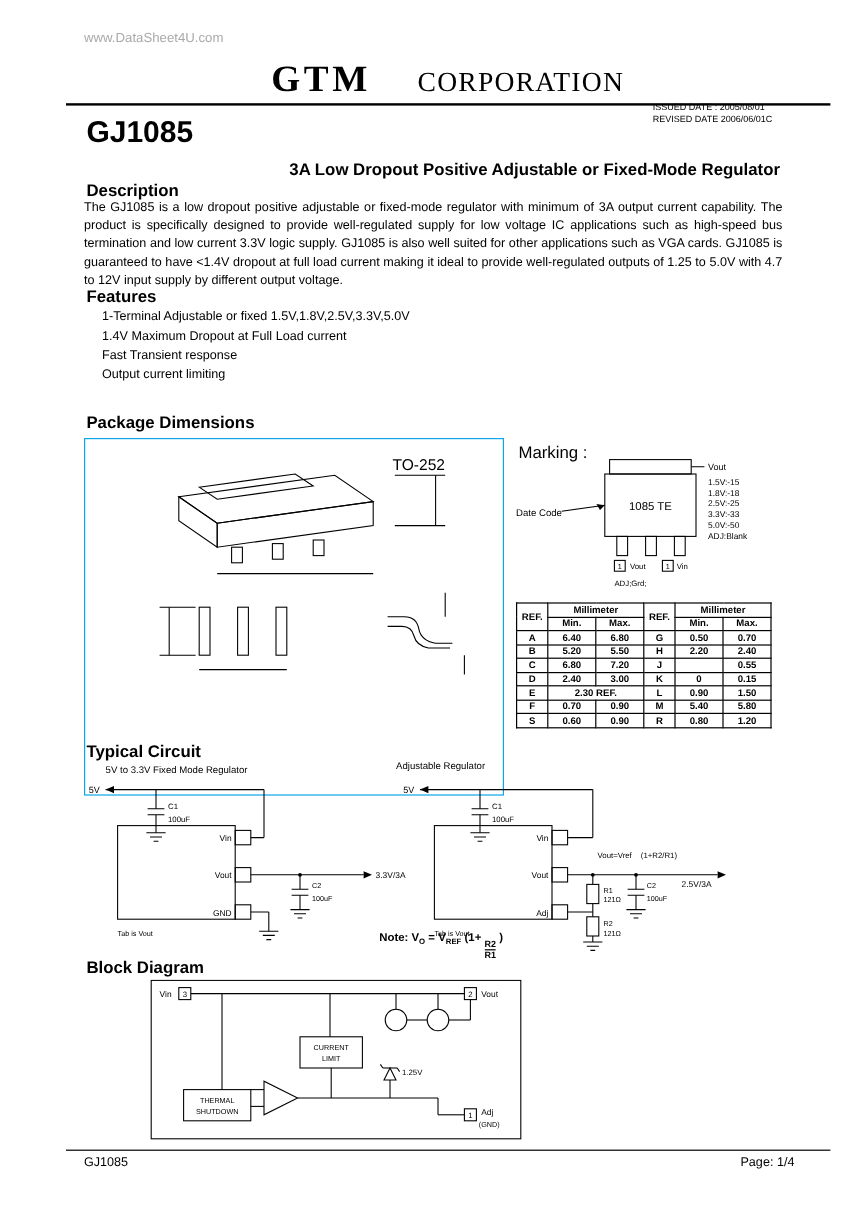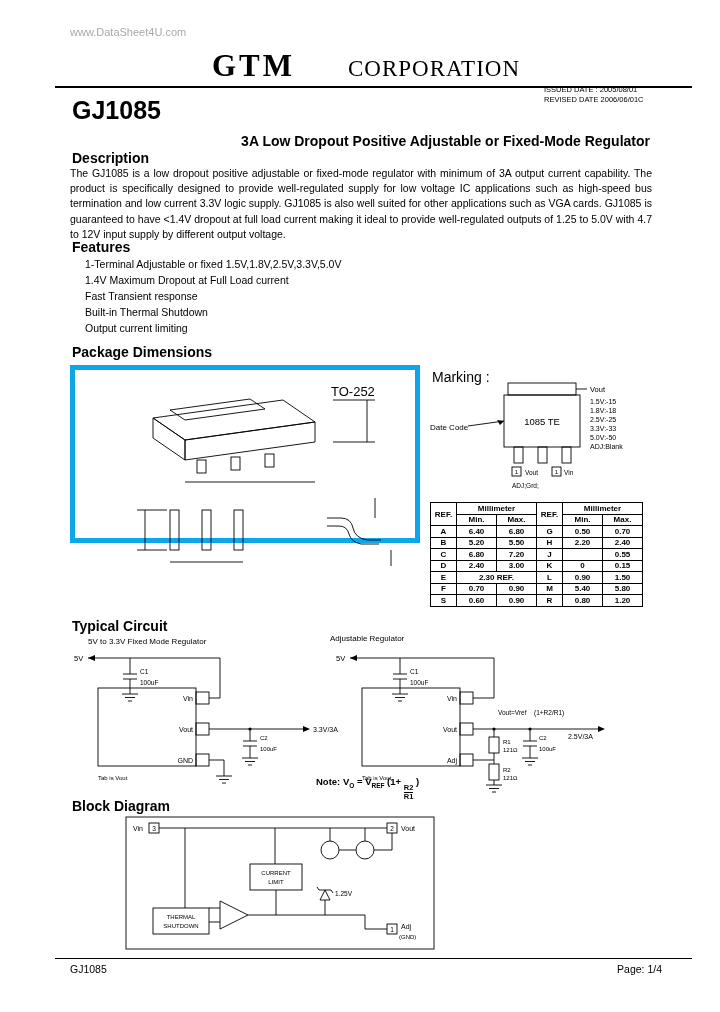--- a/index.html
+++ b/index.html
@@ -2,33 +2,33 @@
 <html><head>
 <meta charset="utf-8">
 <style>
   *{box-sizing:border-box;}
   body{margin:0;background:#e8e8e8;}
   .page{position:relative;width:720px;height:1012px;background:#fff;margin:0 auto;
         font-family:"Liberation Sans",sans-serif;color:#000;overflow:hidden;}
   .abs{position:absolute;}
   .sec-h{position:absolute;font-weight:bold;font-size:14px;}
   .watermark{position:absolute;left:36px;top:26px;font-size:11px;color:#a9a9a9;margin-left:34px;}
-  .logo{position:absolute;left:212px;top:48px;font-family:"Liberation Serif",serif;
+  .logo{position:absolute;left:226px;top:48px;font-family:"Liberation Serif",serif;
         font-size:31px;font-weight:bold;letter-spacing:3px;}
   .company{position:absolute;left:348px;top:56px;font-family:"Liberation Serif",serif;
         font-size:23px;letter-spacing:1px;}
   .dates{position:absolute;left:544px;top:57px;font-size:7.5px;line-height:10px;margin-top:28px;}
   .hr-top{position:absolute;left:55px;top:86px;width:637px;border-top:2px solid #000;}
   .title{position:absolute;left:72px;top:96px;font-size:25px;font-weight:bold;}
   .subtitle{position:absolute;left:70px;top:133px;width:580px;text-align:right;
         font-size:14px;font-weight:bold;}
   .body-text{position:absolute;left:70px;top:166px;width:582px;font-size:10.5px;
         line-height:15.2px;text-align:justify;}
   .features{position:absolute;left:85px;top:256px;font-size:10.5px;line-height:16px;}
-  .pkg-box{position:absolute;left:70px;top:365px;width:350px;height:178px;border:5px solid #0ea5e9;}
+  .pkg-box{position:absolute;left:70px;top:365px;width:350px;height:298px;border:1px solid #0ea5e9;}
   .to252{position:absolute;left:256px;top:14px;font-size:13px;}
   .marking-label{position:absolute;left:432px;top:369px;font-size:14px;}
   .dims{position:absolute;left:430px;top:502px;border-collapse:collapse;font-size:8px;font-weight:bold;}
   .dims td{border:1px solid #000;padding:0 2px;height:11.5px;text-align:center;}
   .cr{width:26px;}.cv{width:40px;}
   .circ-title{position:absolute;font-size:8px;}
   .note{position:absolute;left:316px;top:776px;font-size:9.5px;font-weight:bold;}
   .note sub{font-size:6.5px;}
   .frac{display:inline-flex;flex-direction:column;text-align:center;vertical-align:-5px;
         font-size:7.5px;line-height:7.5px;font-weight:bold;}
@@ -59,21 +59,20 @@
   <div class="subtitle">3A Low Dropout Positive Adjustable or Fixed-Mode Regulator</div>
 
   <div class="sec-h" style="left:72px;top:150px">Description</div>
   <div class="body-text">The GJ1085 is a low dropout positive adjustable or fixed-mode regulator with minimum of 3A output current capability. The product is specifically designed to provide well-regulated supply for low voltage IC applications such as high-speed bus termination and low current 3.3V logic supply. GJ1085 is also well suited for other applications such as VGA cards. GJ1085 is guaranteed to have &lt;1.4V dropout at full load current making it ideal to provide well-regulated outputs of 1.25 to 5.0V with 4.7 to 12V input supply by different output voltage.</div>
 
   <div class="sec-h" style="left:72px;top:239px">Features</div>
   <div class="features">
     <div>1-Terminal Adjustable or fixed 1.5V,1.8V,2.5V,3.3V,5.0V</div>
     <div>1.4V Maximum Dropout at Full Load current</div>
     <div>Fast Transient response</div>
-    <div>Built-in Thermal Shutdown</div>
     <div>Output current limiting</div>
   </div>
 
   <div class="sec-h" style="left:72px;top:344px">Package Dimensions</div>
   <div class="pkg-box">
     <div class="to252">TO-252</div>
     <svg class="abs" style="left:0;top:0" width="350" height="236" viewBox="0 0 350 236">
       <g class="st">
         <polygon points="78,48 208,30 240,52 110,70"></polygon>
         <polygon points="110,70 240,52 240,72 110,90"></polygon>

